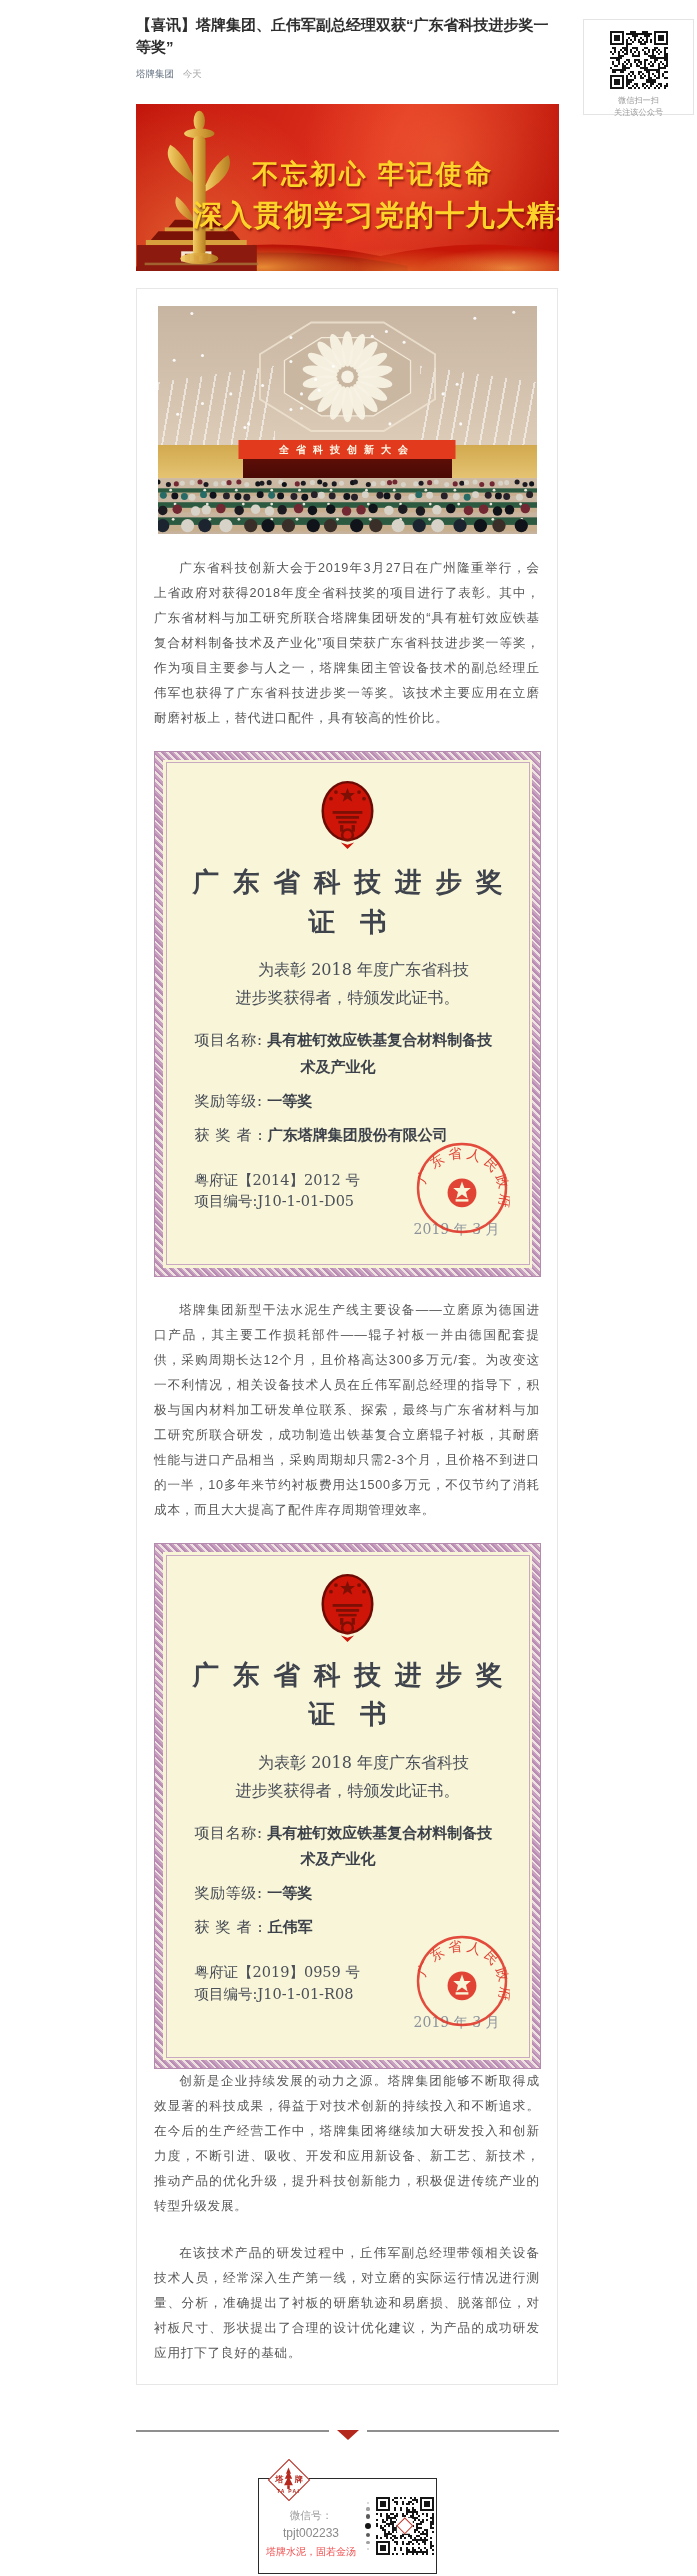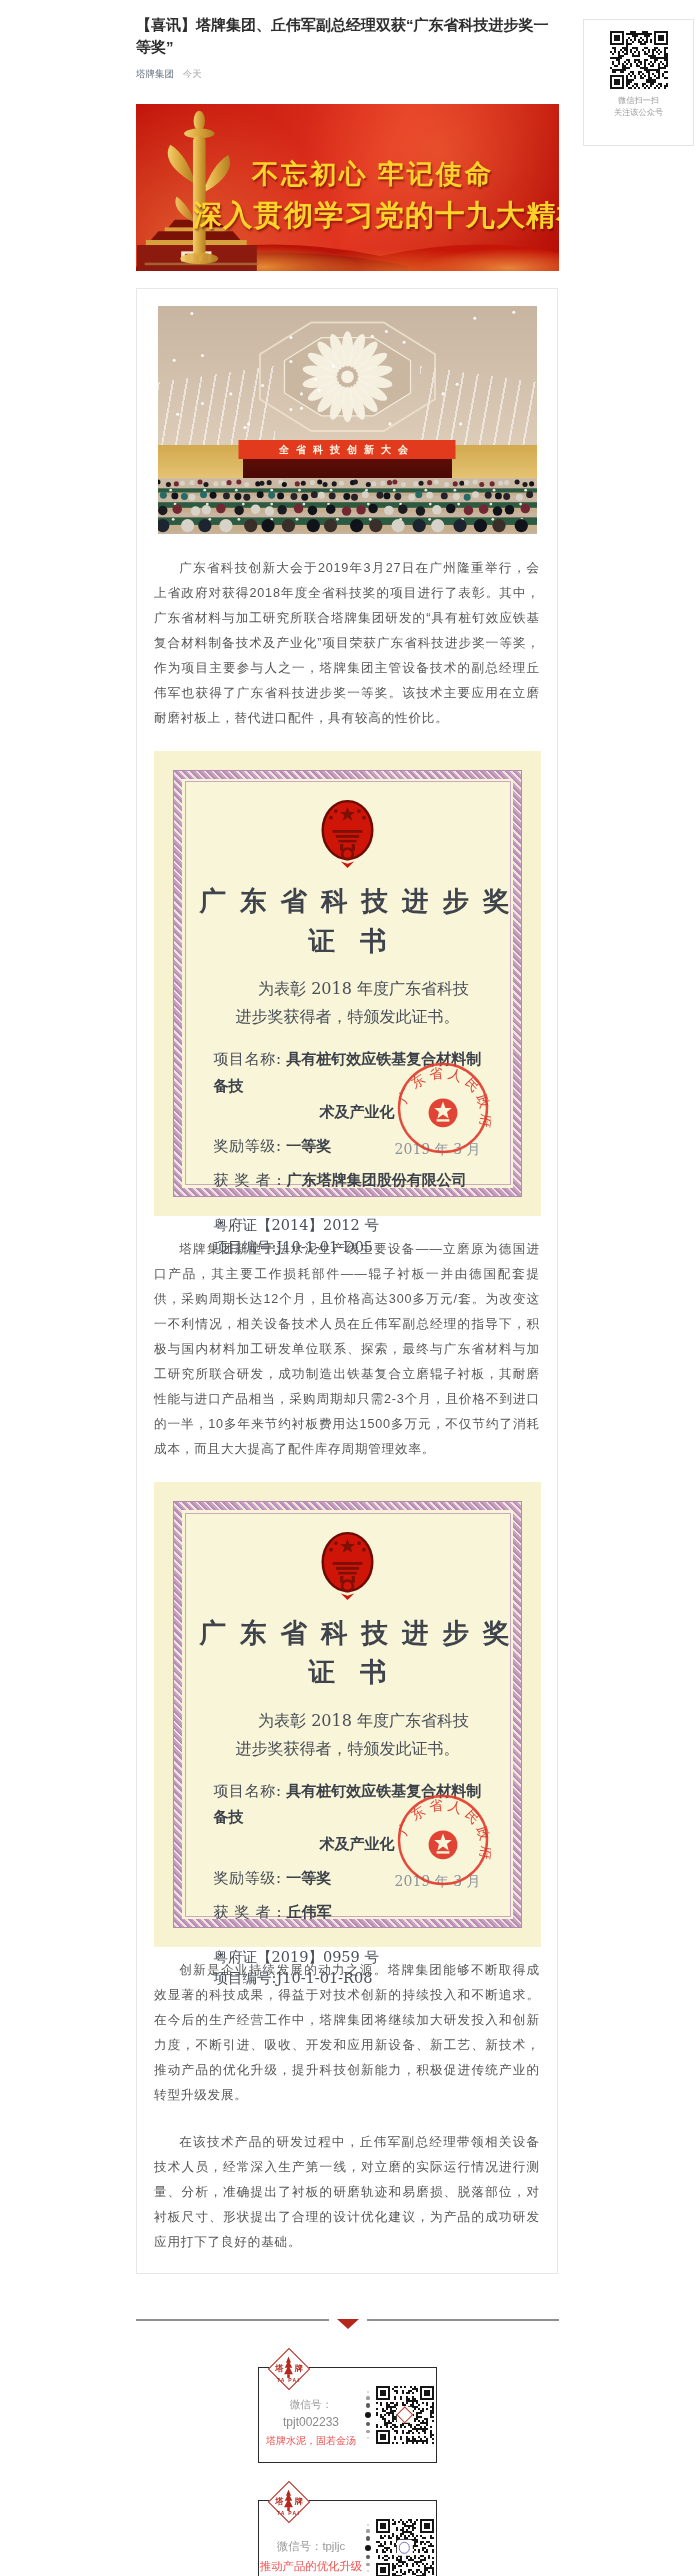--- a/index.html
+++ b/index.html
@@ -6,21 +6,21 @@
   body{width:698px;height:2576px;background:#ffffff;position:relative;overflow:hidden;
        font-family:"Liberation Sans","DejaVu Sans",sans-serif;}
   .main-col{margin-left:136px;width:423px;}
 
   
   .title{margin:14px 0 0 0;font-size:15px;font-weight:bold;color:#2e2e2e;line-height:21.5px;}
   .byline{margin-top:11.4px;font-size:9.5px;}
   .byline .account{color:#62707f;margin-right:8.8px;cursor:pointer;}
   .byline .date{color:#a8a8a8;}
 
-  .follow-panel{position:absolute;left:583px;top:19px;width:111px;height:127px;
+  .follow-panel{position:absolute;left:583px;top:19px;width:111px;height:96px;
       border:0.6px solid #e4e4e4;background:#fff;text-align:center;box-sizing:border-box;}
   .follow-panel svg.qr{width:58px;height:58px;margin-top:11.4px;}
   .follow-cap{font-size:8.2px;color:#9b9b9b;line-height:12px;margin-top:3.8px;}
 
   
   .banner{margin-top:23px;width:423px;height:167px;position:relative;overflow:hidden;
     background:
       radial-gradient(circle at 72% 30%, rgba(255,130,70,.40), rgba(255,130,70,0) 42%),
       radial-gradient(circle at 12% 85%, rgba(255,190,90,.35), rgba(255,190,90,0) 38%),
       linear-gradient(115deg,#c2130b,#e13420 55%,#b50e06);}
@@ -57,22 +57,22 @@
      width:217px;height:19px;background:#e23a1c;color:#fff8e8;font-size:10px;font-weight:bold;
      letter-spacing:7px;text-align:center;line-height:19px;white-space:nowrap;}
   .photo svg.crowd{position:absolute;left:0;top:172px;width:379px;height:56px;}
 
   
   .para{margin:21.5px 0 0 0;font-size:12.6px;line-height:25px;color:#565656;
         text-align:justify;text-indent:2em;letter-spacing:0.8px;}
   .para.tight{margin-top:0;}
 
   
-  .cert{margin:20px auto 11px auto;width:387px;height:465px;background:#f7f2cf;position:relative;
-        box-sizing:border-box;padding:20px;}
+  .cert{margin:20px auto 0 auto;width:387px;height:526px;background:#f7f2cf;position:relative;
+        box-sizing:border-box;padding:1px;}
   .cert-frame{width:100%;height:100%;box-sizing:border-box;border:8.8px solid transparent;
      background:
        linear-gradient(#f8f4d6,#f8f4d6) padding-box,
        repeating-linear-gradient(45deg,#c9a2c2 0 1.9px,#efe3e2 1.9px 3.8px,#b98db4 3.8px 5.7px) border-box;
      outline:0.6px solid #b48bae;position:relative;}
   .cert-inner{position:absolute;inset:2.5px;border:0.6px solid #c9a8c2;background:#f8f5d8;
       text-align:center;font-family:"DejaVu Serif","Liberation Serif",serif;color:#474c55;}
   .cert-inner svg.emblem{width:59px;height:71px;margin-top:15px;}
   .cert-title{margin-top:12.6px;font-size:26.5px;font-weight:bold;letter-spacing:14px;color:#3f434c;white-space:nowrap;text-indent:14px;}
   .cert-sub{margin-top:3.8px;font-size:26.5px;font-weight:bold;letter-spacing:25px;color:#3f434c;text-indent:25px;}

